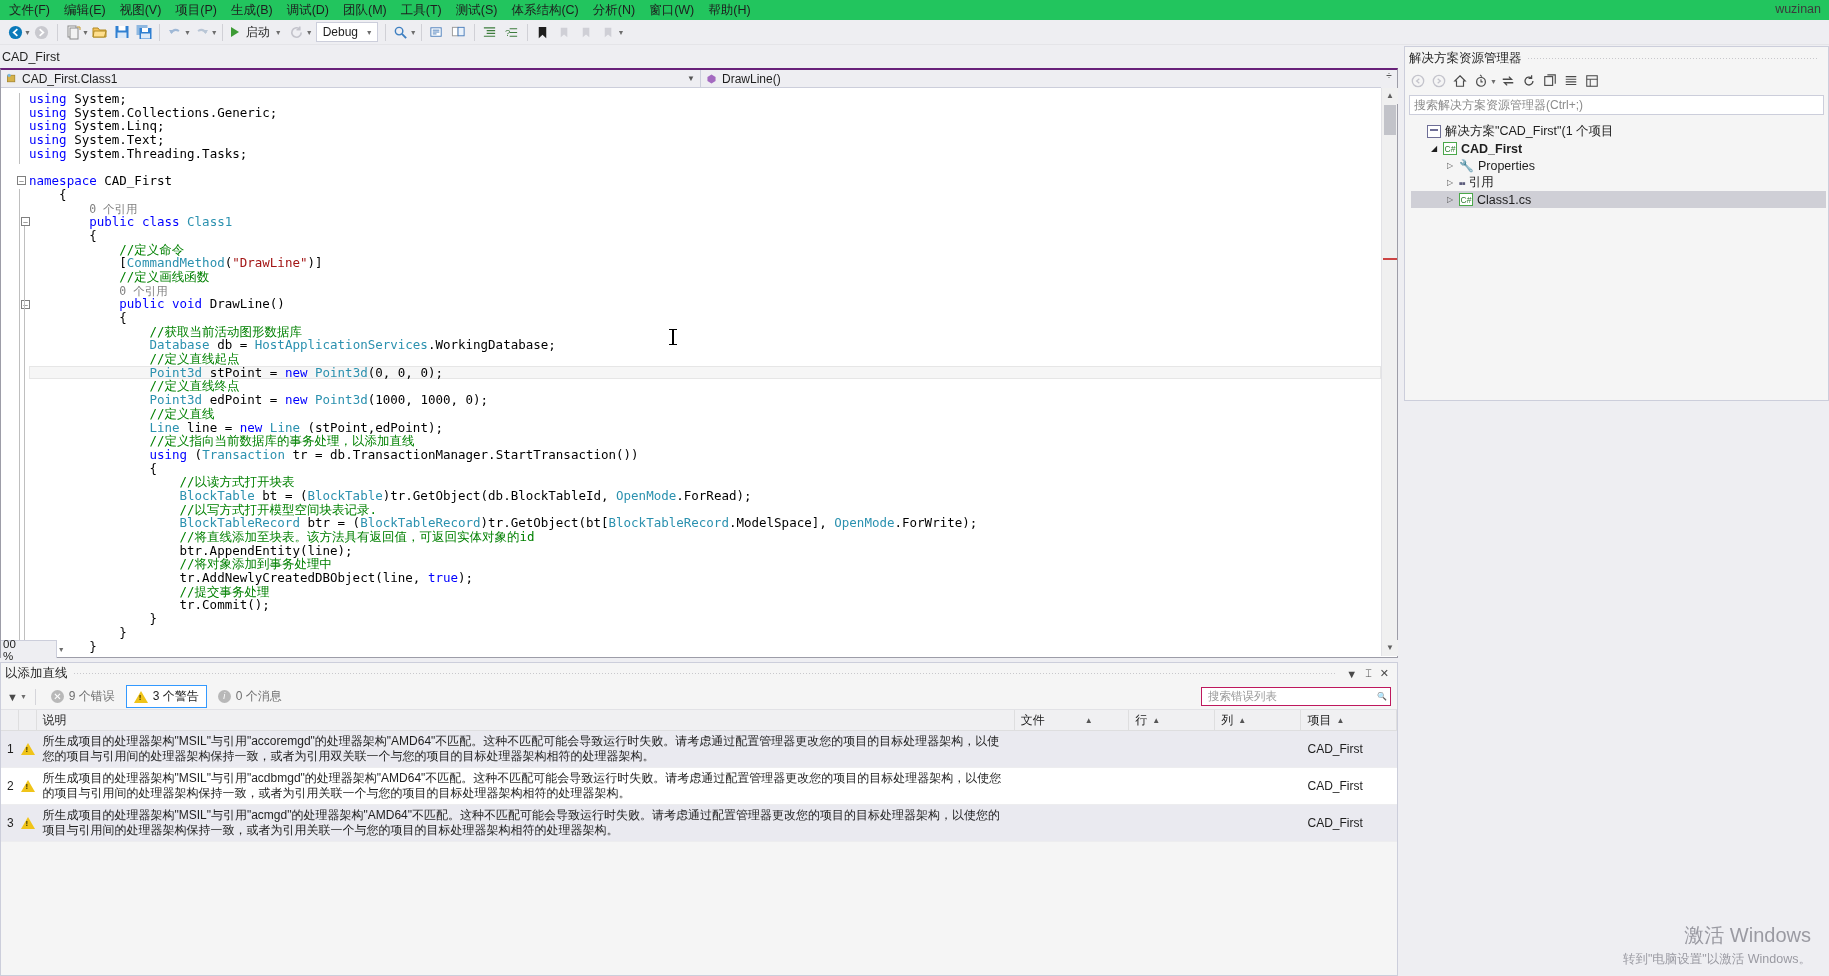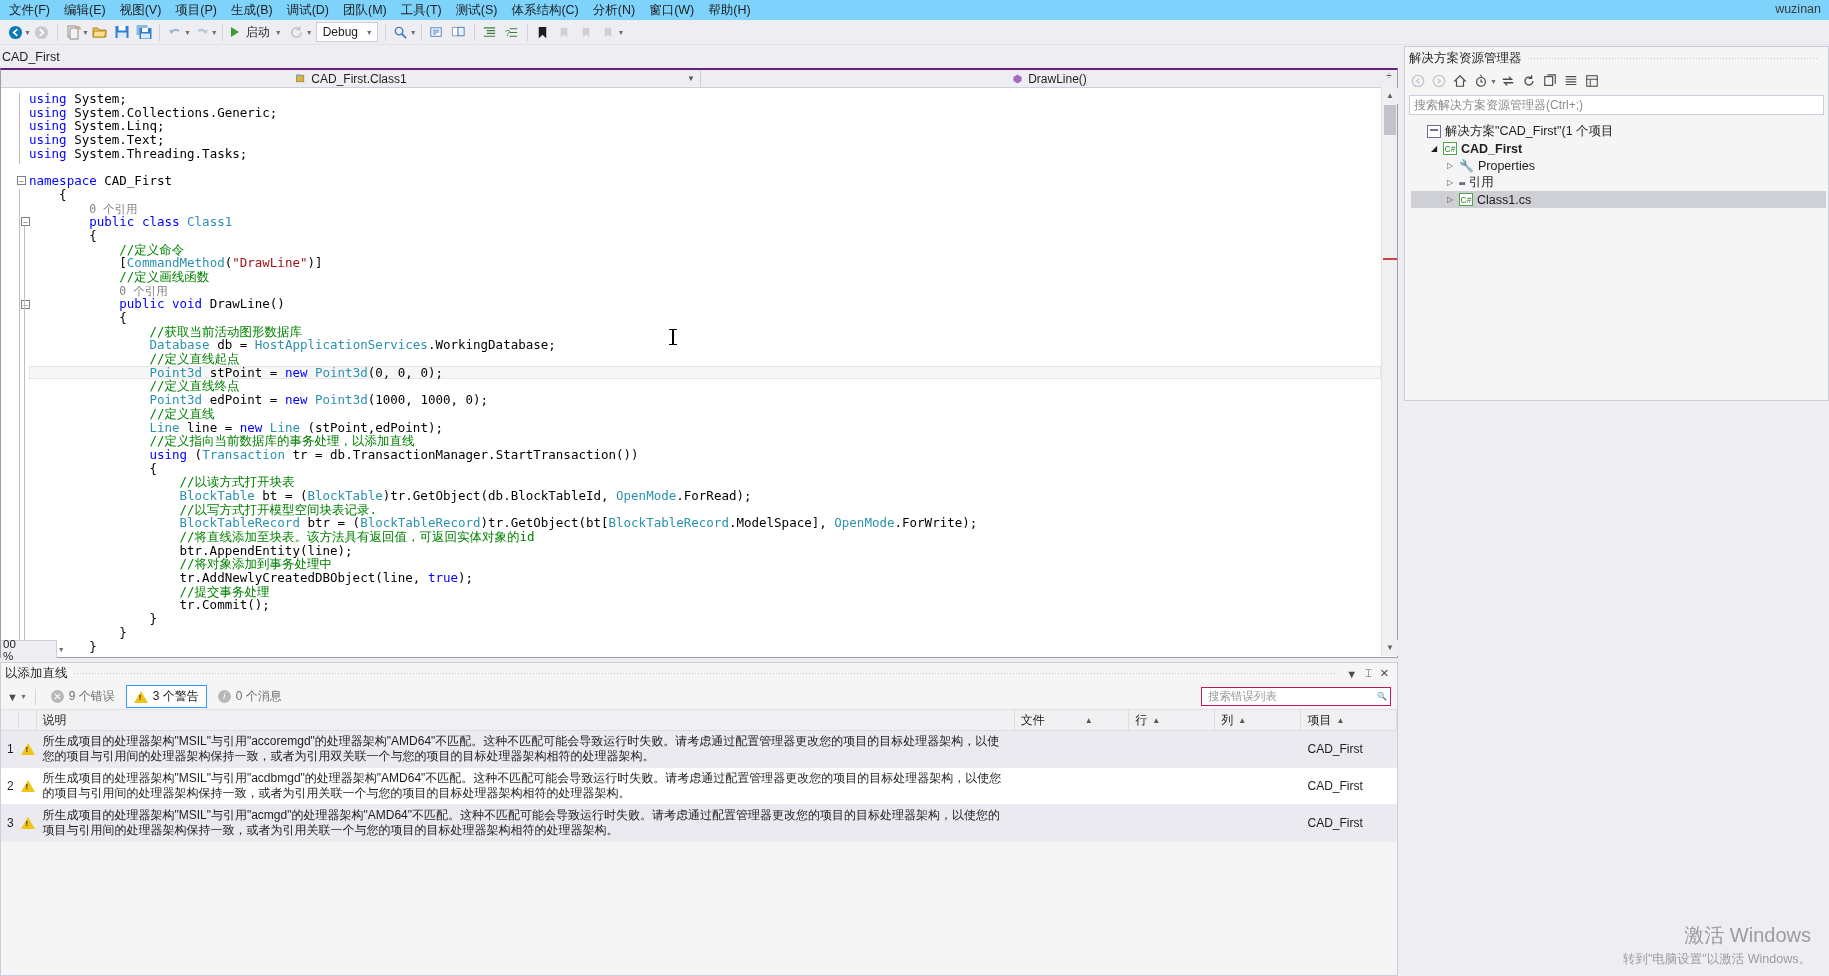--- a/index.html
+++ b/index.html
@@ -10,21 +10,21 @@
     font-family: "Liberation Sans", sans-serif;
     font-size: 12px;
     color: #1e1e1e;
     background: #eeeef2;
   }
   #app { position: relative; width: 1829px; height: 976px; background: #eeeef2; }
 
   
   .menubar {
     position: absolute; left: 0; top: 0; width: 1829px; height: 20px;
-    background: #7dd3fc; display: flex; align-items: center; padding-left: 2px;
+    background: #22c55e; display: flex; align-items: center; padding-left: 2px;
   }
   .menu-item {
     padding: 2px 7px; font-size: 12.5px; color: #1e1e1e; white-space: nowrap;
     line-height: 16px; cursor: default;
   }
   .user-name {
     position: absolute; right: 8px; top: 2px; font-size: 12.5px; color: #3b3b3b;
   }
 
   
@@ -69,21 +69,21 @@
   .editor-pane {
     position: absolute; left: 0; top: 68px; width: 1398px; height: 590px;
     background: #fff; border: 1px solid #9d9da8; border-top: 2px solid #68217a;
   }
   .nav-bar {
     height: 18px; background: #eeeef2; border-bottom: 1px solid #cccedb;
     display: flex; align-items: center; font-size: 12px;
   }
   .nav-combo {
     height: 18px; display: flex; align-items: center; gap: 4px;
-    padding: 0 4px; position: relative; justify-content: center;
+    padding: 0 4px; position: relative;
   }
   .nav-combo.left { width: 700px; border-right: 1px solid #cccedb; }
   .nav-combo.right { flex: 1; }
   .nav-caret {
     position: absolute; right: 5px; font-size: 8px; color: #555;
   }
   .code-area {
     position: relative; height: 568px; background: #fff; overflow: hidden;
     font-family: "DejaVu Sans Mono", "Liberation Mono", monospace;
     font-size: 12.5px; line-height: 13.7px;

